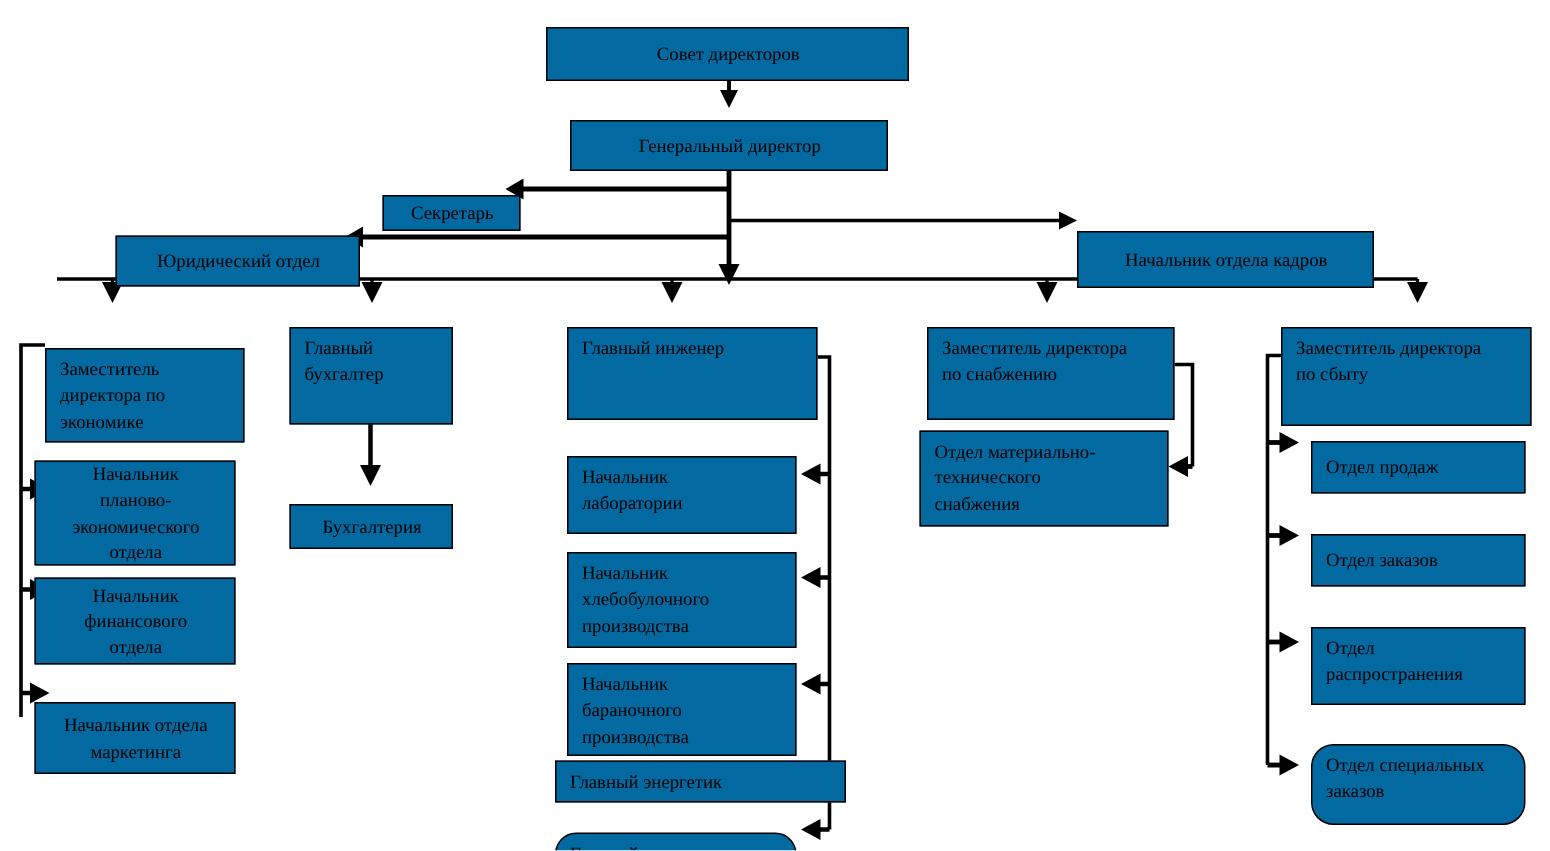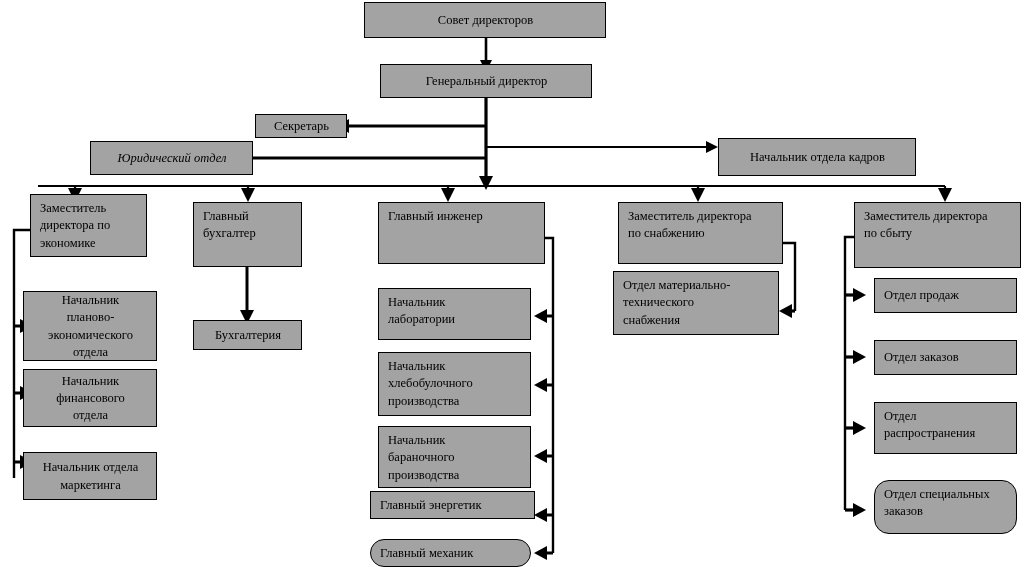--- a/index.html
+++ b/index.html
@@ -21,30 +21,31 @@
     position: absolute;
     left: 0;
     top: 0;
     width: 1033px;
     height: 567px;
   }
   .node {
     position: absolute;
     box-sizing: border-box;
     border: 1.6px solid #000000;
-    background: #a3a3a3;
+    background: #0369a1;
     color: #000000;
     font-size: 12.5px;
     line-height: 1.38;
     padding: 5px 8px 4px 9px;
     display: flex;
     flex-direction: column;
     justify-content: flex-start;
     overflow: hidden;
     white-space: pre-line;
+    margin-top: 16px;
   }
   .node.center {
     align-items: center;
     text-align: center;
     justify-content: center;
   }
   .node.left {
     align-items: flex-start;
     text-align: left;
   }
@@ -142,29 +143,29 @@
   </div>
 
   <div class="node center" style="left:380px; top:64px; width:212px; height:34px;">
     <span>Генеральный директор</span>
   </div>
 
   <div class="node center" style="left:255px; top:114px; width:92px; height:24px;">
     <span>Секретарь</span>
   </div>
 
-  <div class="node center" style="left:90px; top:141px; width:163px; height:34px;font-style:italic;">
+  <div class="node center" style="left:77px; top:141px; width:163px; height:34px;">
     <span>Юридический отдел</span>
   </div>
 
   <div class="node center" style="left:718px; top:138px; width:198px; height:38px;">
     <span>Начальник отдела кадров</span>
   </div>
 
-  <div class="node left" style="left:30px; top:194px; width:117px; height:63px;">
+  <div class="node left" style="left:30px; top:216px; width:133px; height:63px;">
     <span>Заместитель
 директора по
 экономике</span>
   </div>
 
   <div class="node center vcenter" style="left:23px; top:291px; width:134px; height:70px;">
     <span>Начальник
 планово-
 экономического
 отдела</span>
@@ -204,21 +205,21 @@
 хлебобулочного
 производства</span>
   </div>
 
   <div class="node left" style="left:378px; top:426px; width:153px; height:62px;">
     <span>Начальник
 бараночного
 производства</span>
   </div>
 
-  <div class="node left vcenter" style="left:370px; top:491px; width:165px; height:28px;">
+  <div class="node left vcenter" style="left:370px; top:491px; width:194px; height:28px;">
     <span>Главный энергетик</span>
   </div>
 
   <div class="node left vcenter" style="left:370px; top:539px; width:161px; height:28px;border-radius:14px;">
     <span>Главный механик</span>
   </div>
 
   <div class="node left" style="left:618px; top:202px; width:165px; height:62px;">
     <span>Заместитель директора
 по снабжению</span>

